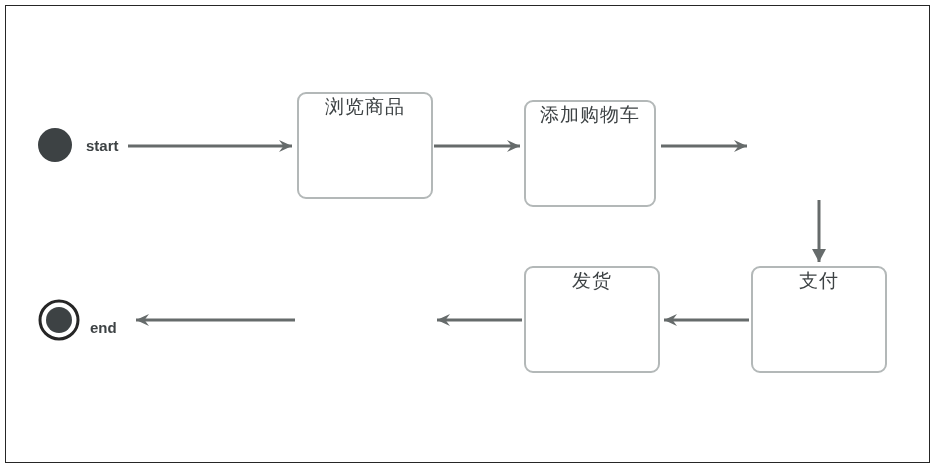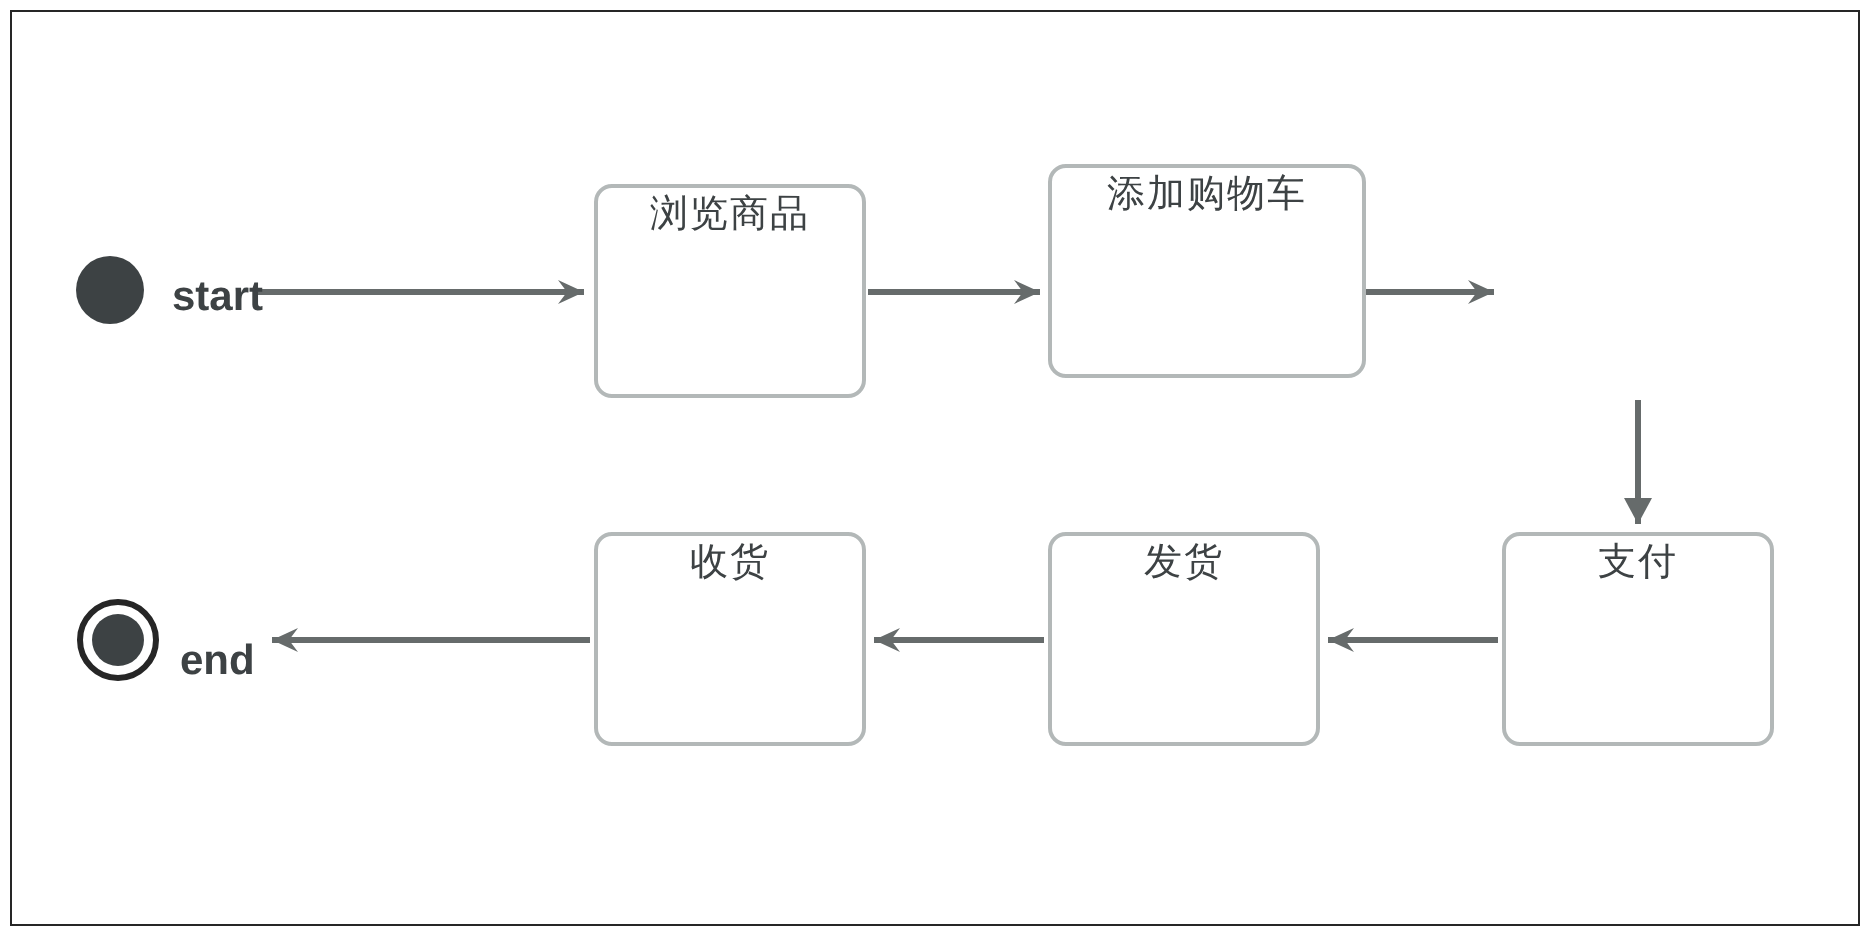--- a/index.html
+++ b/index.html
@@ -47,21 +47,21 @@
   .node-label {
     font-family: "Liberation Sans", "DejaVu Sans", sans-serif;
     font-size: 19px;
     color: #3d4244;
     letter-spacing: 1px;
     white-space: nowrap;
   }
   .terminal-label {
     position: absolute;
     font-family: "Liberation Sans", "DejaVu Sans", sans-serif;
-    font-size: 21px;
+    font-size: 15px;
     font-weight: bold;
     color: #3d4244;
     white-space: nowrap;
   }
 </style>
 </head>
 <body>
 
 <div id="canvas">
 
@@ -100,30 +100,27 @@
     <circle cx="59" cy="320" r="13" fill="#3d4244"></circle>
   </svg>
 
   <div class="terminal-label" style="left:86px; top:137px;">start</div>
   <div class="terminal-label" style="left:90px; top:319px;">end</div>
 
   <div class="node-box" style="left:297px; top:92px; width:136px; height:107px;">
     <span class="node-label">浏览商品</span>
   </div>
 
-  <div class="node-box" style="left:524px; top:82px; width:159px; height:107px;">
+  <div class="node-box" style="left:524px; top:100px; width:132px; height:107px;">
     <span class="node-label">添加购物车</span>
   </div>
 
 
   <div class="node-box" style="left:524px; top:266px; width:136px; height:107px;">
     <span class="node-label">发货</span>
   </div>
 
   <div class="node-box" style="left:751px; top:266px; width:136px; height:107px;">
     <span class="node-label">支付</span>
   </div>
 
-  <div class="node-box" style="left:297px; top:266px; width:136px; height:107px;">
-    <span class="node-label">收货</span>
-  </div>
 
 </div>
 
 </body></html>

